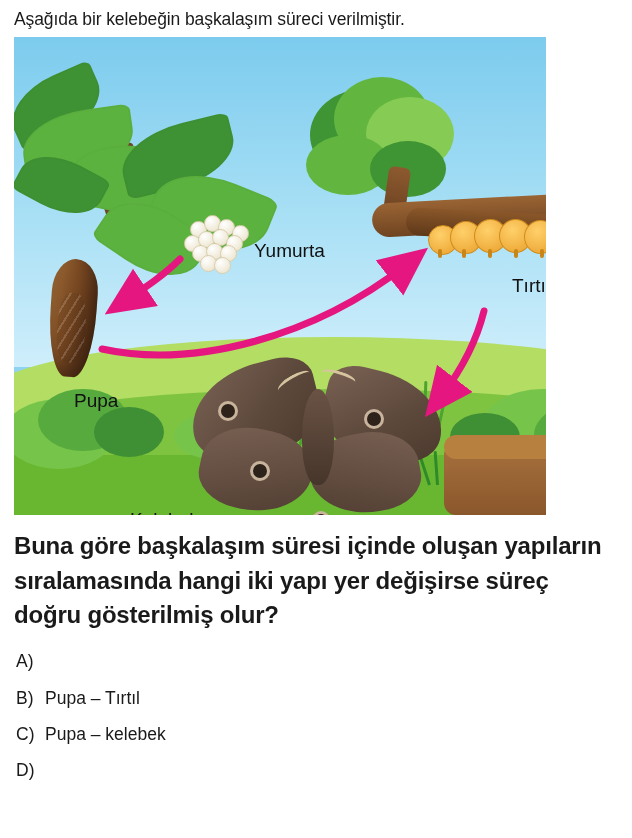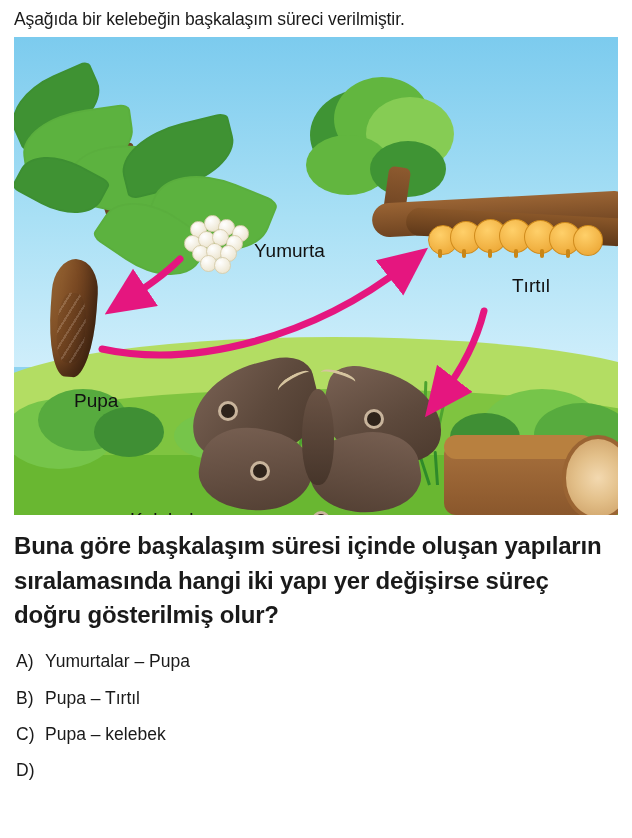--- a/index.html
+++ b/index.html
@@ -24,21 +24,21 @@
   .intro {
     font-size: 17.5px;
     line-height: 1.3;
     padding-top: 8px;
     padding-bottom: 6px;
     letter-spacing: -0.1px;
   }
   
   .figure {
     position: relative;
-    width: 604px;
+    width: 532px;
     height: 478px;
     overflow: hidden;
     background: #8fd3f0;
   }
   .sky {
     position: absolute;
     left: 0; top: 0; right: 0;
     height: 330px;
     background: linear-gradient(#7ccbee 0%, #a9e0f5 55%, #cfeefb 100%);
   }
@@ -327,21 +327,20 @@
     <div class="lbl" style="left:498px; top:238px;">Tırtıl</div>
     <div class="lbl" style="left:60px; top:353px;">Pupa</div>
     <div class="lbl" style="left:116px; top:472px;">Kelebek</div>
   </div>
 
   <div class="question">Buna göre başkalaşım süresi içinde oluşan yapıların sıralamasında hangi iki yapı yer değişirse süreç doğru gösterilmiş olur?</div>
 
   <div class="options">
     <div class="opt">
       <span class="key">A)</span>
-      <span>Yumurtalar – Pupa</span>
     </div>
     <div class="opt">
       <span class="key">B)</span>
       <span>Pupa – Tırtıl</span>
     </div>
     <div class="opt">
       <span class="key">C)</span>
       <span>Pupa – kelebek</span>
     </div>
     <div class="opt">

